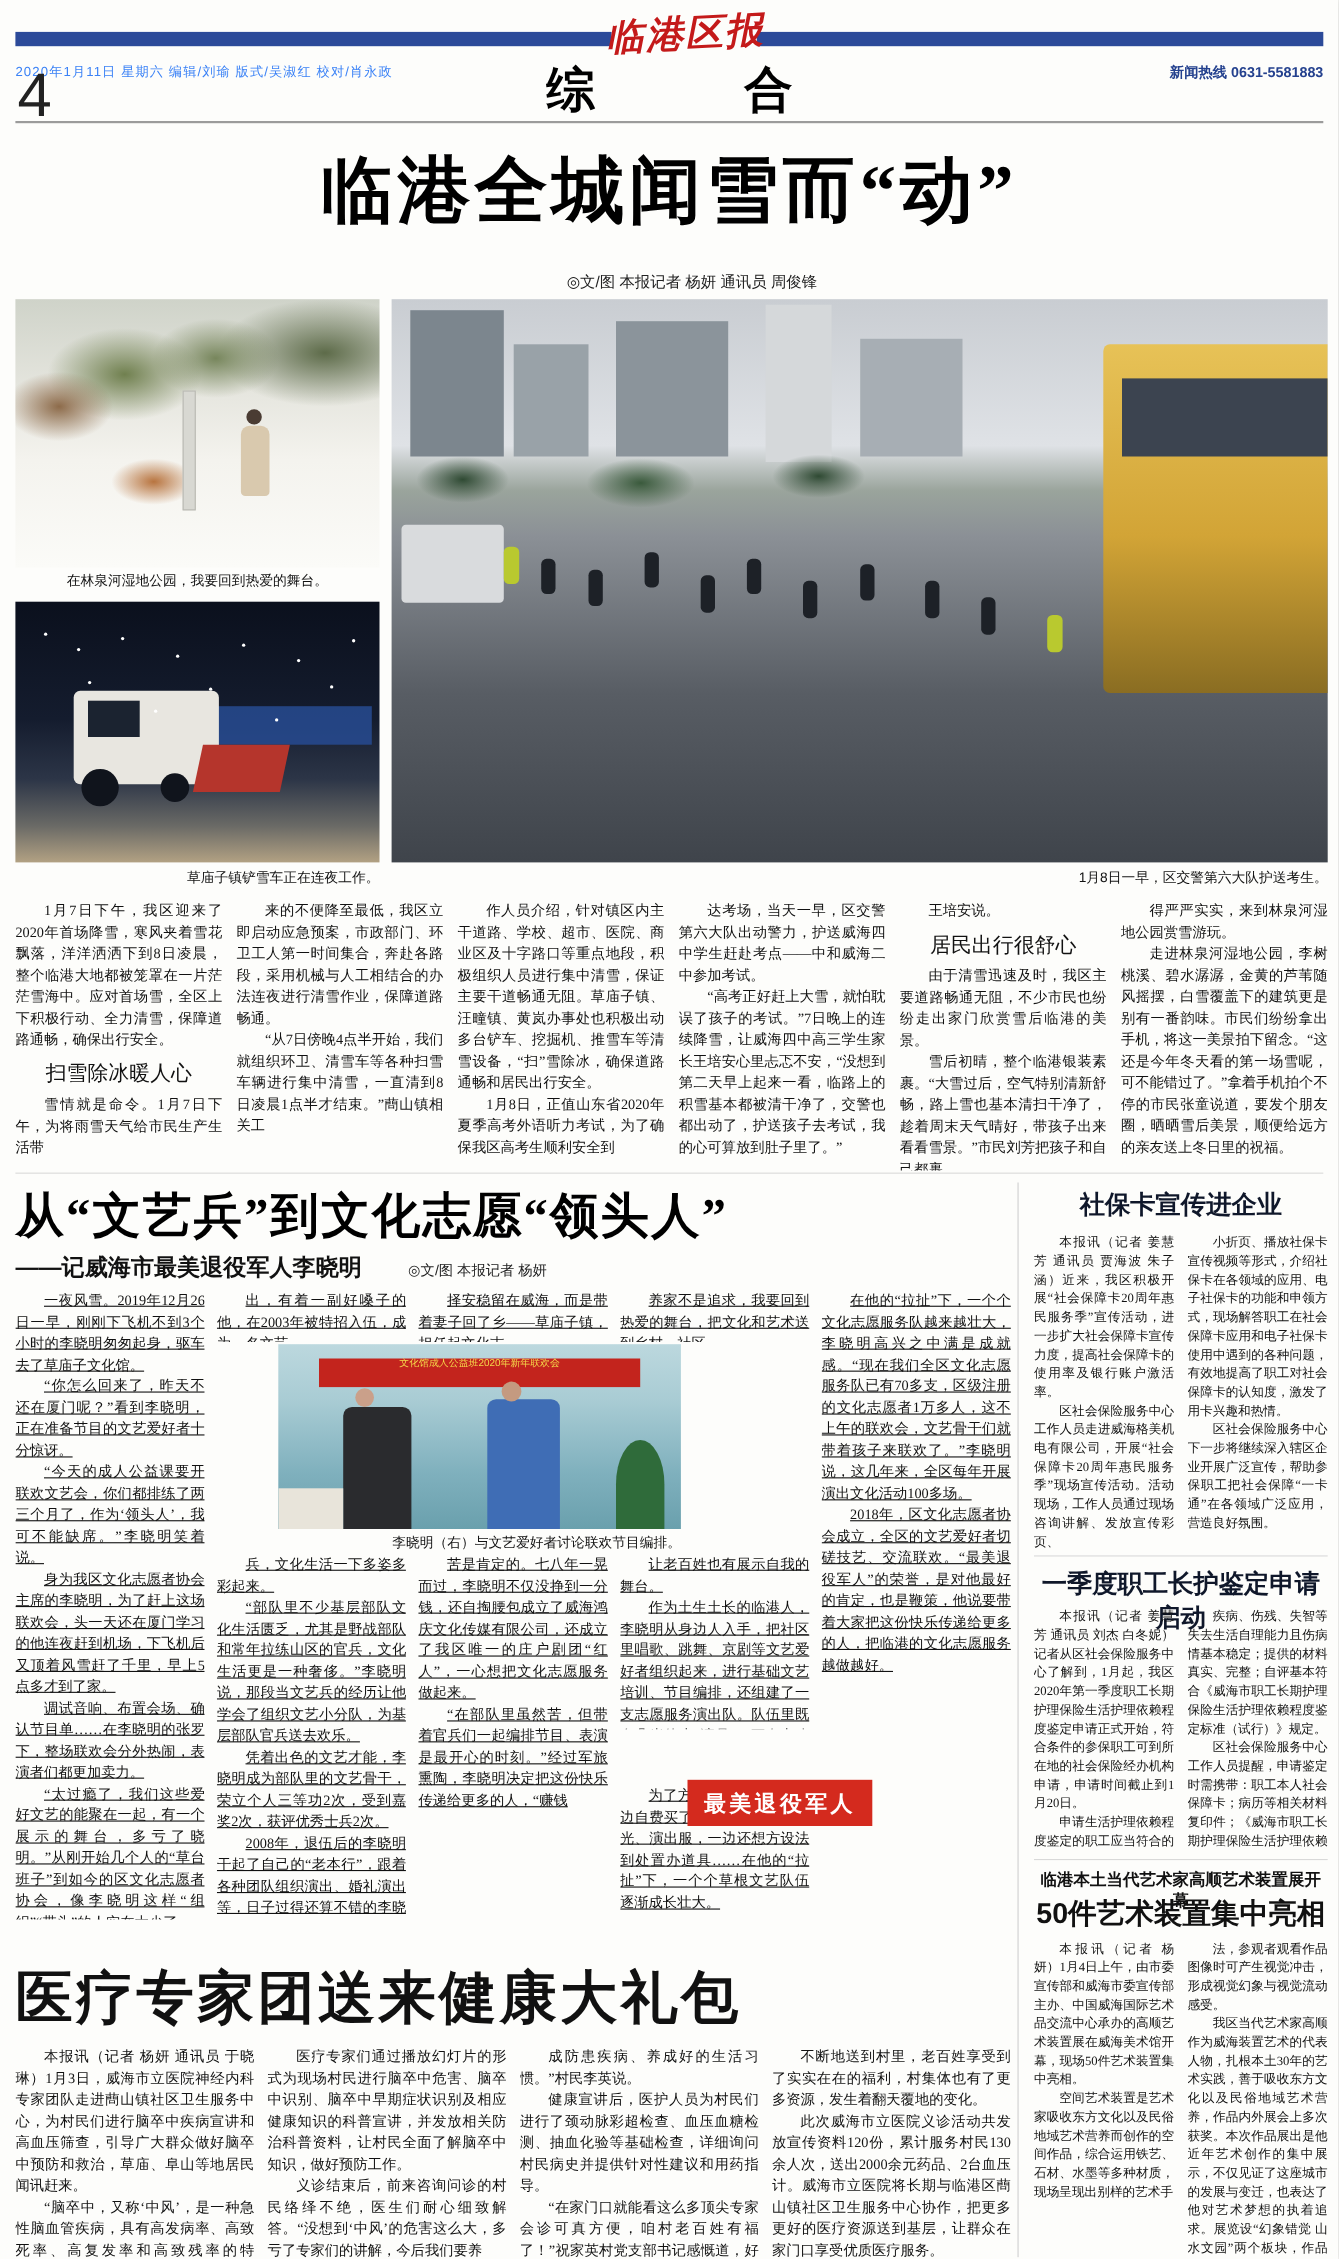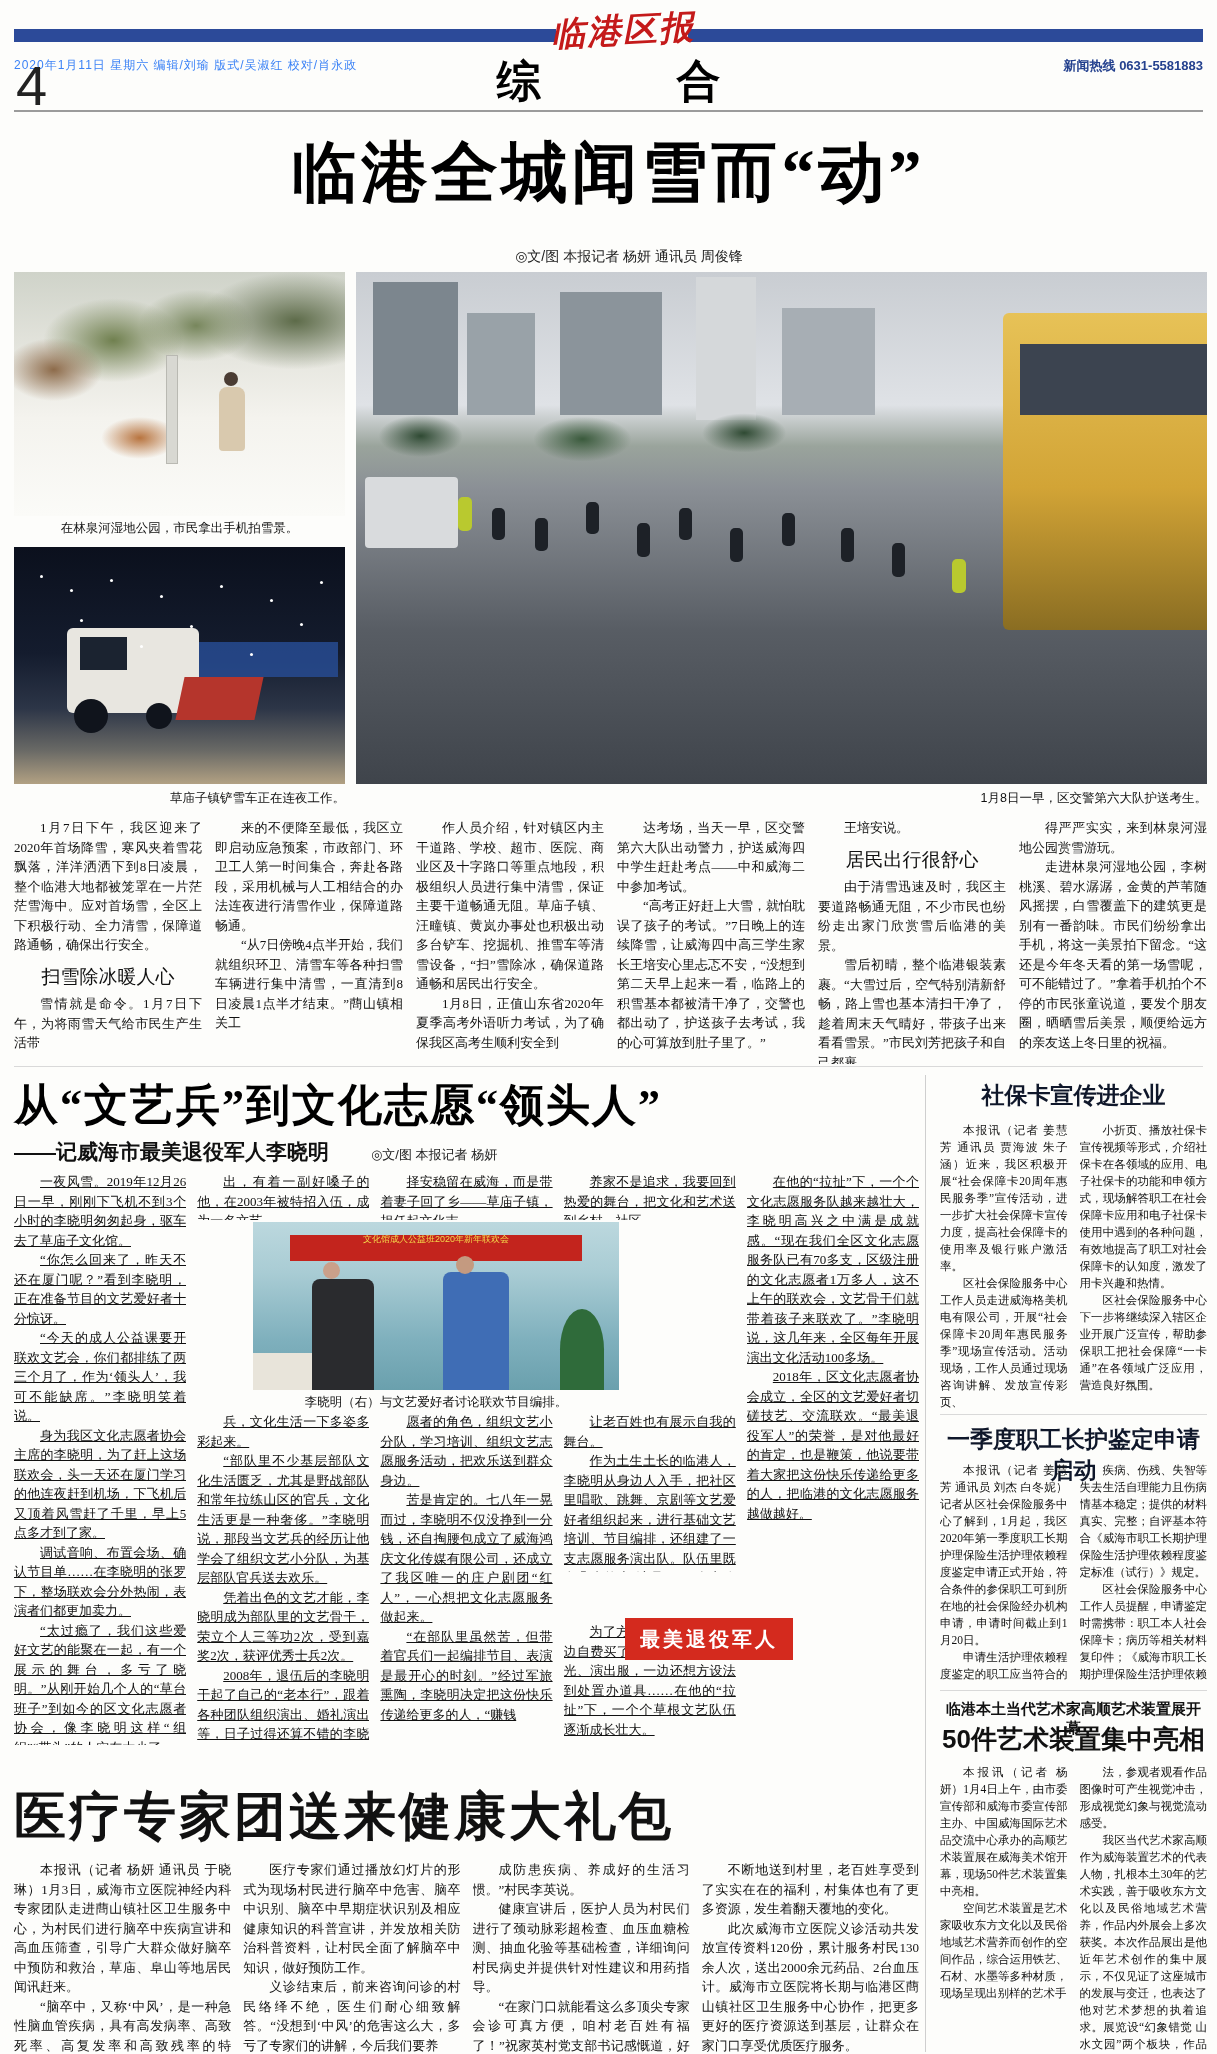--- a/index.html
+++ b/index.html
@@ -68,21 +68,21 @@
         radial-gradient(70px 45px at 12% 40%, #8d6b4a 0%, rgba(141,107,74,0) 70%),
         radial-gradient(100px 60px at 30% 28%, #70804f 0%, rgba(112,128,79,0) 70%),
         radial-gradient(80px 50px at 55% 22%, #77865c 0%, rgba(119,134,92,0) 72%),
         radial-gradient(130px 65px at 85% 20%, #5d6b49 0%, rgba(93,107,73,0) 75%),
         radial-gradient(55px 30px at 38% 68%, #b8743f 0%, rgba(184,116,63,0) 70%),
         linear-gradient(180deg,#cfd3c9 0%,#e6e6df 35%,#f4f3ee 60%,#fbfbf8 100%);">
     <div class="abs" style="left:46%;top:34%;width:10px;height:44%;background:#d8d8d2;border:1px solid #b9b9b2;"></div>
     <div class="abs" style="left:62%;top:47%;width:26px;height:64px;background:#d9c9ae;border-radius:8px 8px 4px 4px;"></div>
     <div class="abs" style="left:63.5%;top:41%;width:14px;height:14px;background:#4a3c33;border-radius:50%;"></div>
   </div>
-  <div class="abs caption sans" style="left:14px;top:520px;width:331px;text-align:center;">在林泉河湿地公园，市民拿出手机拍雪景。</div>
+  <div class="abs caption sans" style="left:14px;top:520px;width:331px;text-align:center;">在林泉河湿地公园，我要回到热爱的舞台。</div>
 
   <div class="abs photo" style="left:14px;top:547px;width:331px;height:237px;
        background:linear-gradient(180deg,#0b101d 0%,#141c2e 45%,#2c3547 68%,#6a6a66 86%,#b2a183 100%);">
     <div class="abs" style="left:52%;top:40%;width:46%;height:15%;background:#274b92;opacity:.85;"></div>
     <div class="abs" style="left:16%;top:34%;width:40%;height:36%;background:#e8e6e0;border-radius:6px;"></div>
     <div class="abs" style="left:20%;top:38%;width:14%;height:14%;background:#1b2330;"></div>
     <div class="abs" style="left:50%;top:55%;width:24%;height:18%;background:#b5352c;transform:skewX(-12deg);"></div>
     <div class="abs" style="left:18%;top:64%;width:34px;height:34px;background:#10141c;border-radius:50%;"></div>
     <div class="abs" style="left:40%;top:66%;width:26px;height:26px;background:#10141c;border-radius:50%;"></div>
     <div class="abs" style="left:8%;top:12%;width:3px;height:3px;border-radius:50%;background:#fff;
@@ -177,21 +177,20 @@
             <p class="para">凭着出色的文艺才能，李晓明成为部队里的文艺骨干，荣立个人三等功2次，受到嘉奖2次，获评优秀士兵2次。</p>
             <p class="para">2008年，退伍后的李晓明干起了自己的“老本行”，跟着各种团队组织演出、婚礼演出等，日子过得还算不错的李晓明没有选</p>
           </div>
       </div>
       <div class="col" style="display:flex;flex-direction:column;">
         <div class="colpart" style="height:48px;">
             <p class="para">择安稳留在威海，而是带着妻子回了乡——草庙子镇，担任起文化志</p>
           </div>
         <div style="height:192px;flex:none;"></div>
         <div class="colpart" style="flex:1;">
-            <p class="para">愿者的角色，组织文艺小分队，学习培训、组织文艺志愿服务活动，把欢乐送到群众身边。</p>
             <p class="para">苦是肯定的。七八年一晃而过，李晓明不仅没挣到一分钱，还自掏腰包成立了威海鸿庆文化传媒有限公司，还成立了我区唯一的庄户剧团“红人”，一心想把文化志愿服务做起来。</p>
             <p class="para">“在部队里虽然苦，但带着官兵们一起编排节目、表演是最开心的时刻。”经过军旅熏陶，李晓明决定把这份快乐传递给更多的人，“赚钱</p>
           </div>
       </div>
       <div class="col" style="display:flex;flex-direction:column;">
         <div class="colpart" style="height:48px;">
             <p class="para">养家不是追求，我要回到热爱的舞台，把文化和艺术送到乡村、社区，</p>
           </div>
         <div style="height:192px;flex:none;"></div>
         <div class="colpart" style="height:160px;">
@@ -213,21 +212,21 @@
          background:linear-gradient(180deg,#bcd8de 0%,#a9ccd4 30%,#7fb0bd 70%,#6aa0ad 100%);">
       <div class="abs" style="left:10%;top:8%;width:80%;height:15%;background:#c3241d;color:#f5d84a;
            font-size:9px;line-height:1.1;text-align:center;overflow:hidden;font-family:'Liberation Sans',sans-serif;">文化馆成人公益班2020年新年联欢会</div>
       <div class="abs" style="left:16%;top:34%;width:17%;height:66%;background:#2a2b2e;border-radius:8px 8px 0 0;"></div>
       <div class="abs" style="left:19%;top:24%;width:17px;height:17px;background:#caa08a;border-radius:50%;"></div>
       <div class="abs" style="left:52%;top:30%;width:18%;height:70%;background:#3f6db5;border-radius:8px 8px 0 0;"></div>
       <div class="abs" style="left:55.5%;top:20%;width:18px;height:18px;background:#c49a80;border-radius:50%;"></div>
       <div class="abs" style="left:84%;top:52%;width:12%;height:48%;background:#2f6b3a;border-radius:50% 50% 0 0;"></div>
       <div class="abs" style="left:0;top:78%;width:16%;height:22%;background:#e8e4da;"></div>
     </div>
-    <div class="abs caption sans" style="left:239px;top:222px;width:366px;text-align:center;">李晓明（右）与文艺爱好者讨论联欢节目编排。</div>
+    <div class="abs caption sans" style="left:239px;top:222px;width:366px;text-align:right;">李晓明（右）与文艺爱好者讨论联欢节目编排。</div>
 
     <div class="abs badge sans" style="left:611px;top:446px;width:168px;height:42px;">最美退役军人</div>
   </div>
 
   <div class="abs" style="left:925px;top:1075px;width:1px;height:977px;background:#cfcfcf;"></div>
 
   <div class="abs sb-head sans" style="left:940px;top:1080px;width:267px;">社保卡宣传进企业</div>
   <div class="abs sb-body" style="left:940px;top:1122px;width:267px;height:286px;">
     <div class="sb-col">
         <p class="para">本报讯（记者 姜慧芳 通讯员 贾海波 朱子涵）近来，我区积极开展“社会保障卡20周年惠民服务季”宣传活动，进一步扩大社会保障卡宣传力度，提高社会保障卡的使用率及银行账户激活率。</p>

